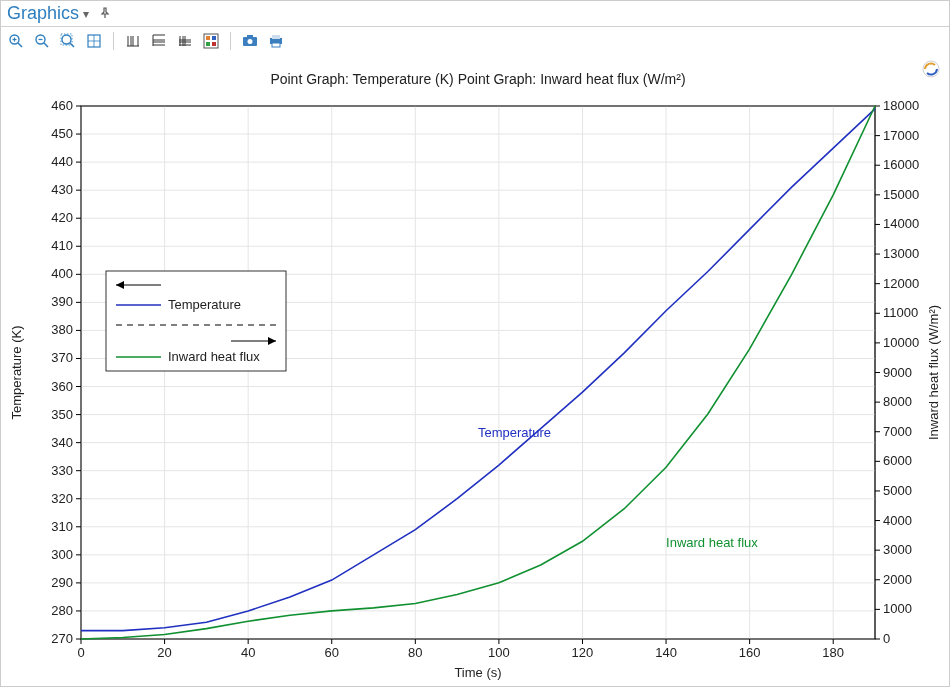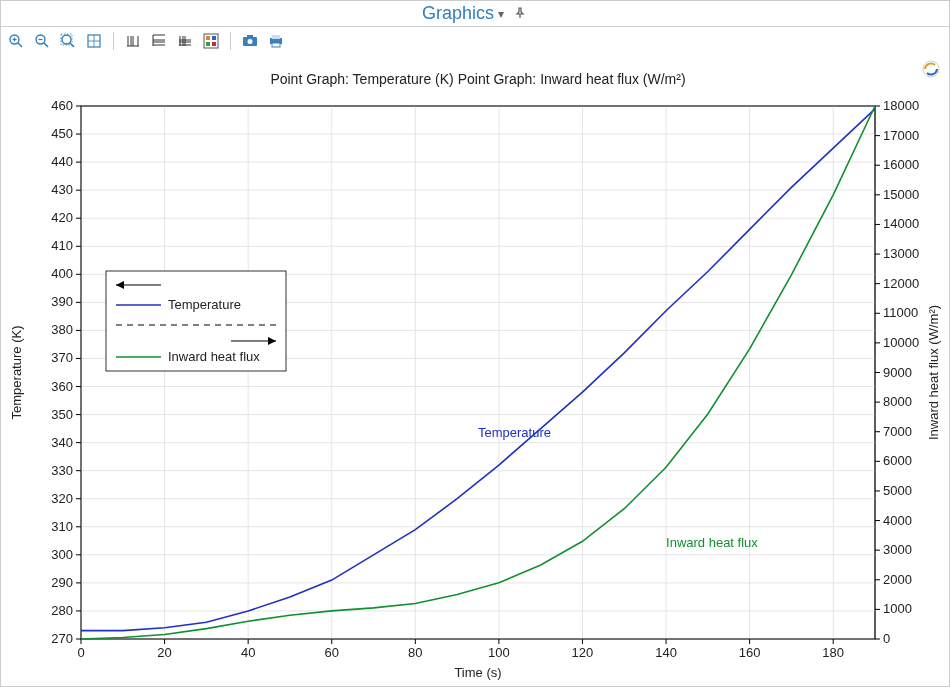--- a/index.html
+++ b/index.html
@@ -17,21 +17,21 @@
     width: 950px;
     height: 687px;
     border: 1px solid #ccc;
     box-sizing: border-box;
     position: relative;
     background: #fff;
   }
   .titlebar {
     display: flex;
     align-items: center;
-    justify-content: center;
+    justify-content: flex-start;
     height: 26px;
     border-bottom: 1px solid #d0d0d0;
     padding: 0 6px;
     box-sizing: border-box;
   }
   .titlebar .title {
     color: #2f7fbf;
     font-size: 18px;
     font-weight: 400;
   }

